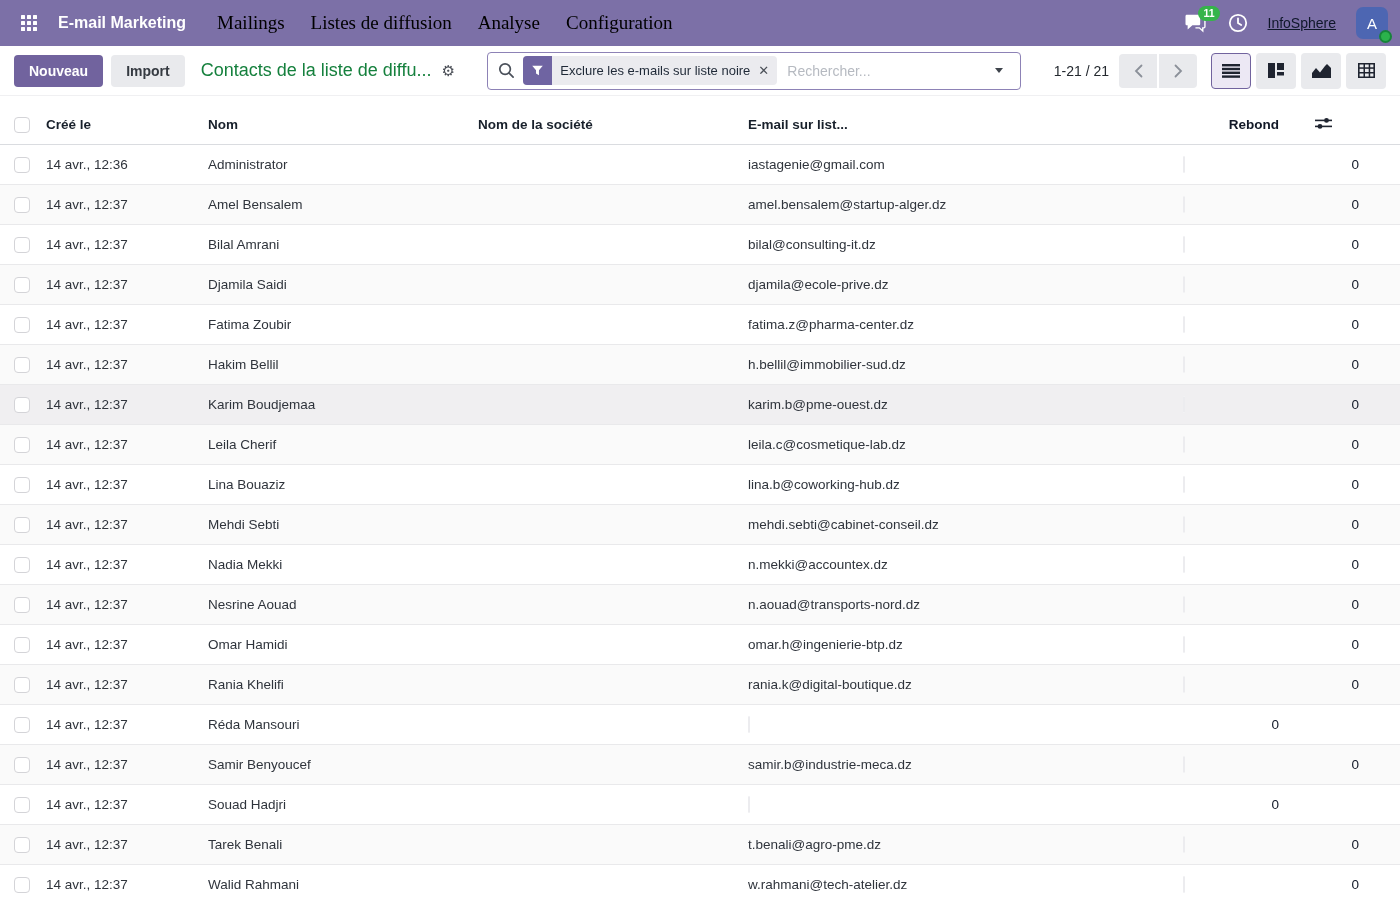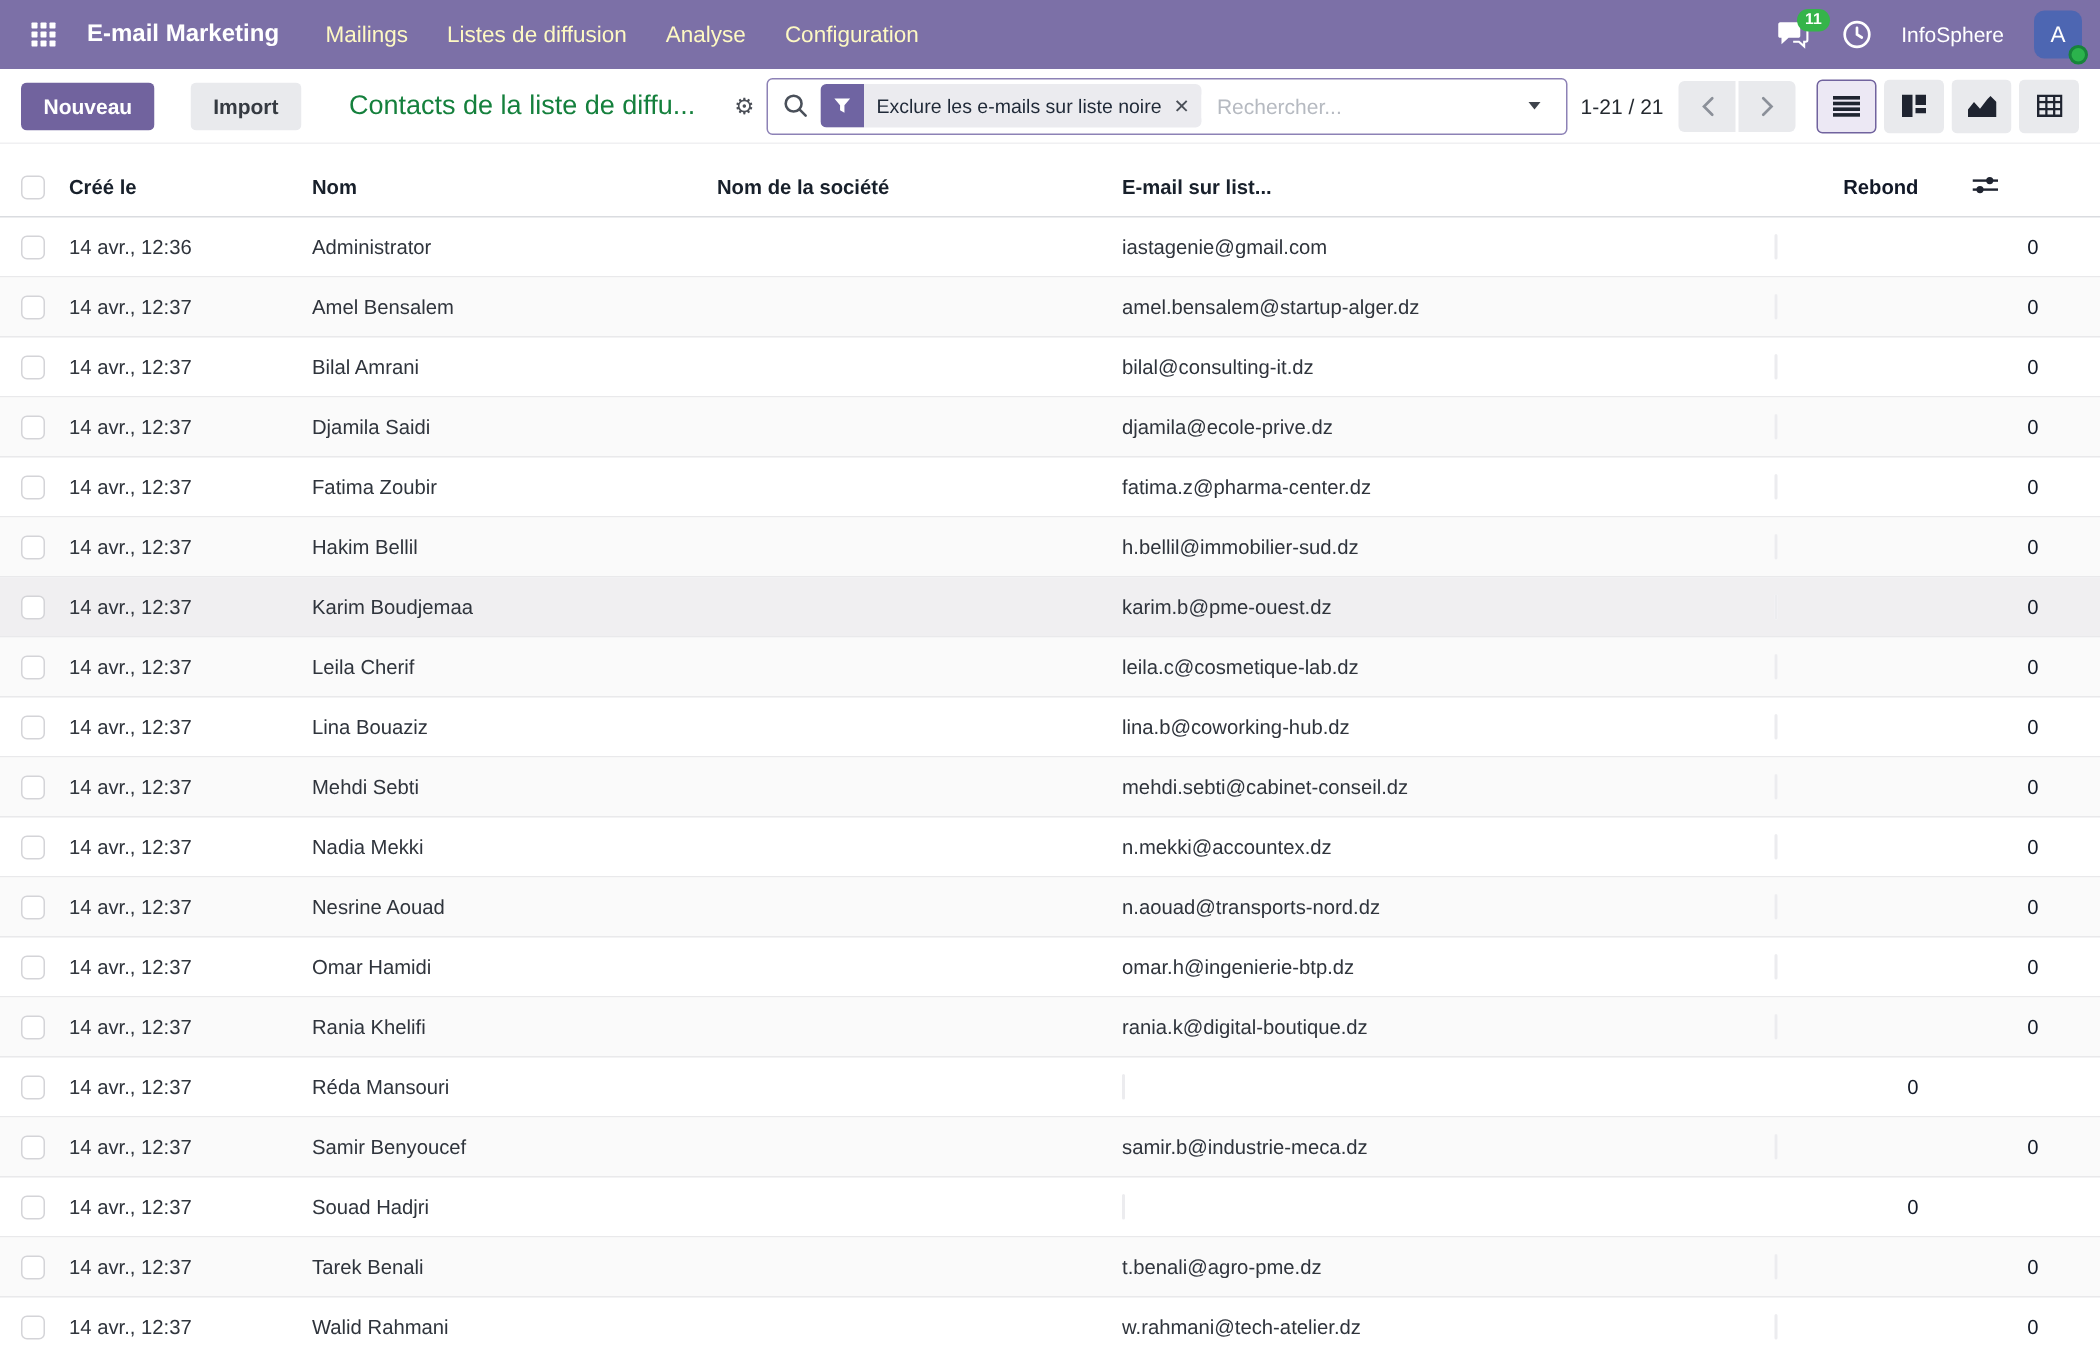--- a/index.html
+++ b/index.html
@@ -10,39 +10,39 @@
   
   .navbar { height:46px; background:#7C70A7; display:flex; align-items:center;
             justify-content:space-between; padding:0 12px; flex:0 0 auto; color:#fff; }
   .nav-left { display:flex; align-items:center; gap:6px; }
   .apps-btn { width:34px; height:34px; border:none; background:transparent; cursor:pointer;
               display:flex; align-items:center; justify-content:center; }
   .grid-icon { display:grid; grid-template-columns:repeat(3,4px); grid-auto-rows:4px; gap:2px; }
   .grid-icon i { background:#fff; border-radius:0.5px; }
   .app-name { font-size:16px; font-weight:700; color:#fff; margin:0 14px 0 6px; cursor:pointer; }
   .nav-menu { display:flex; align-items:center; gap:4px; }
-  .nav-item { border:none; background:transparent; color:#fef9c3; font-size:15px;
-              padding:8px 11px; border-radius:4px; cursor:pointer; font-family:Liberation Sans, sans-serif; }
+  .nav-item { border:none; background:transparent; color:#000000; font-size:19px;
+              padding:8px 11px; border-radius:4px; cursor:pointer; font-family:Liberation Serif, serif; }
   .nav-right { display:flex; align-items:center; gap:10px; }
   .systray-btn { position:relative; border:none; background:transparent; cursor:pointer;
                  padding:6px; display:flex; align-items:center; }
   .badge { position:absolute; top:-2px; right:-8px; background:#35b44a; color:#fff;
            font-size:10.5px; font-weight:700; border-radius:9px; padding:1.5px 5px; line-height:1.2; }
-  .company-name { color:#ffffff; font-size:14px; margin:0 4px; cursor:pointer; }
+  .company-name { color:#0f172a; font-size:14px; margin:0 4px; cursor:pointer;text-decoration:underline; }
   .avatar-wrap { position:relative; margin-left:6px; cursor:pointer; }
   .avatar { width:32px; height:32px; border-radius:7px; background:#4D66B2; color:#fff;
             font-size:15px; font-weight:500; display:flex; align-items:center; justify-content:center; }
   .status-dot { position:absolute; right:-4px; bottom:-4px; width:13px; height:13px;
                 border-radius:50%; background:#2bb24c; border:2.5px solid #17843a; }
 
   
   .control-panel { height:50px; flex:0 0 auto; display:flex; align-items:center;
                    justify-content:space-between; padding:0 14px; background:#fff;
                    border-bottom:1px solid #f0f0f2; }
-  .cp-left { display:flex; align-items:center; gap:24px; min-width:0; }
+  .cp-left { display:flex; align-items:center; gap:8px; min-width:0; }
   .btn { font-family:inherit; font-size:14px; font-weight:600; border-radius:4px;
          padding:7px 14px; cursor:pointer; border:1px solid transparent; }
   .btn-primary { background:#71639E; color:#fff; }
   .btn-secondary { background:#e9eaed; color:#353a41; }
   .breadcrumb-title { font-size:18px; color:#15803d; margin-left:8px; white-space:nowrap; }
   .gear-btn { border:none; background:transparent; font-size:15px; color:#4b4f57;
               cursor:pointer; margin-left:2px; }
 
   
   .search-box { width:534px; height:38px; border:1px solid #8d82b6; border-radius:4px;

